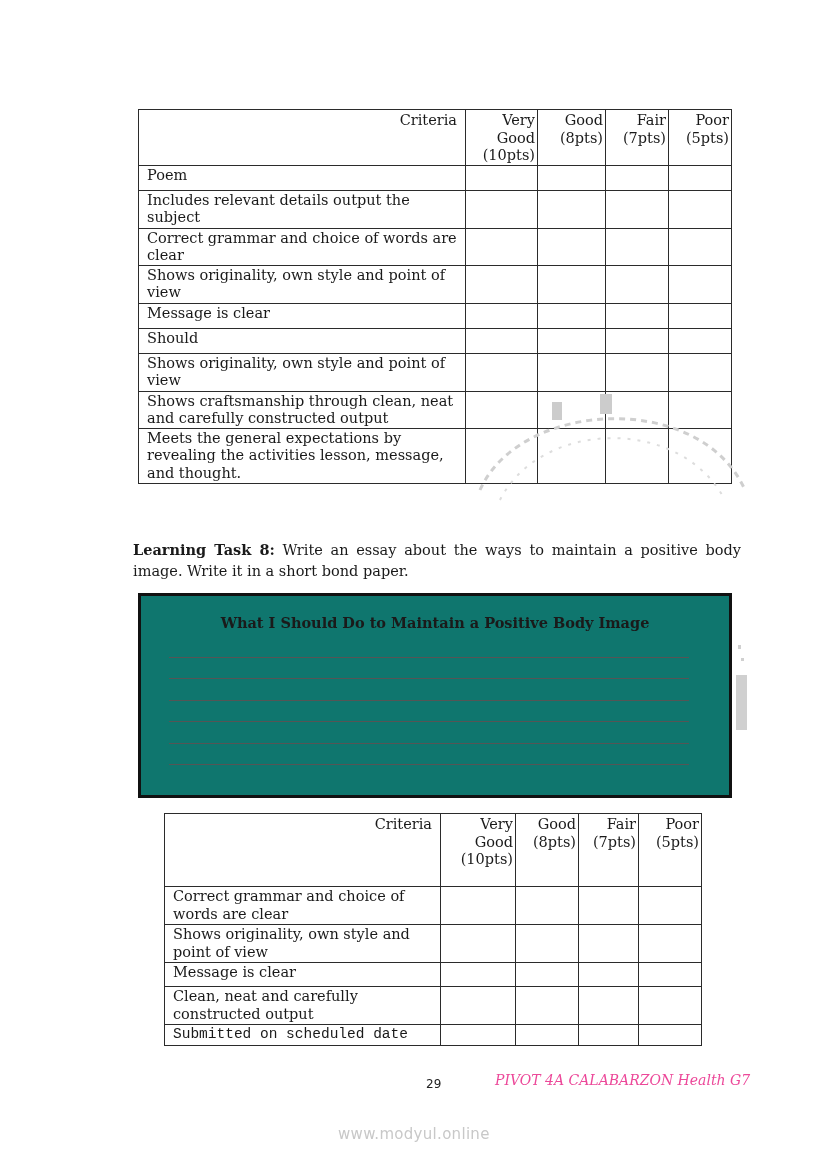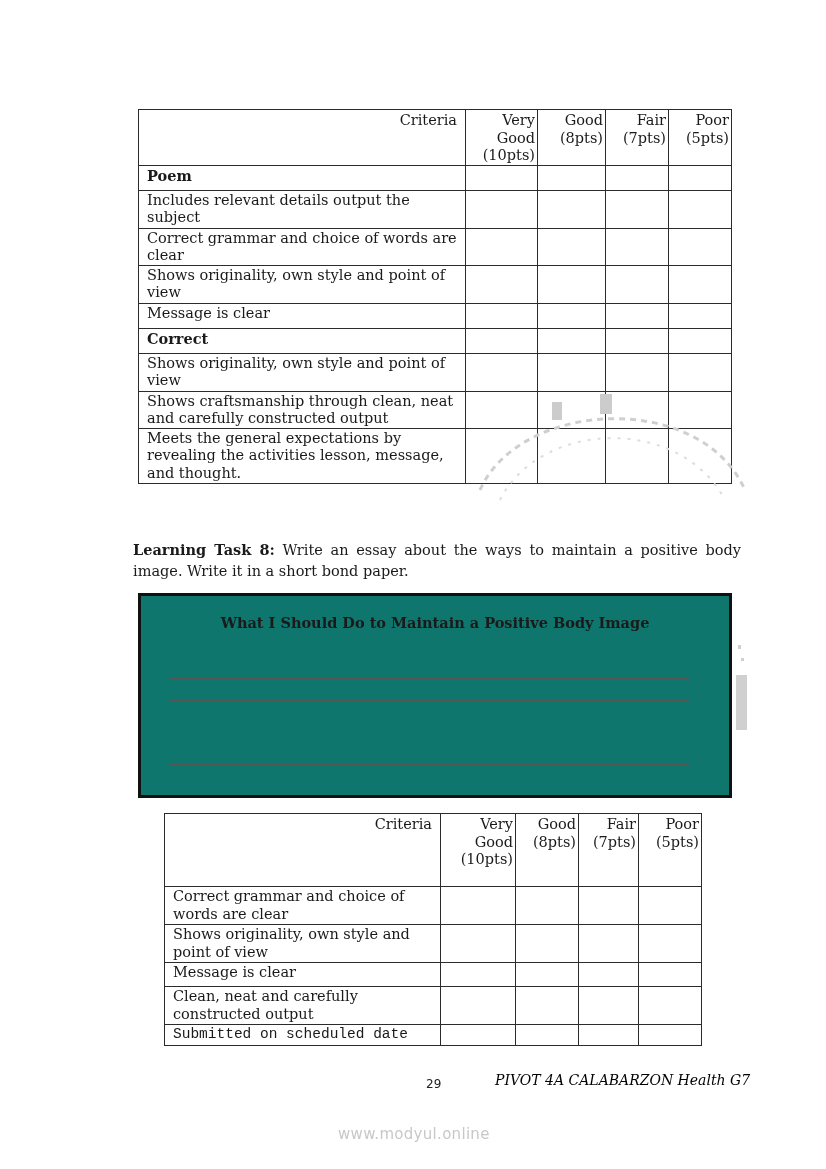--- a/index.html
+++ b/index.html
@@ -3,21 +3,21 @@
   <meta charset="utf-8">
   <style>
     * { box-sizing: border-box; margin: 0; padding: 0; }
     html, body { width: 826px; height: 1169px; background: #ffffff; overflow: hidden; }
     body { position: relative; font-family: "DejaVu Serif", "Liberation Serif", serif; color: #1a1a1a; }
 
     table.rubric { position: absolute; border-collapse: collapse; table-layout: fixed; font-size: 14.5px; line-height: 17.5px; }
     table.rubric td, table.rubric th { border: 1.5px solid #2b2b2b; vertical-align: top; padding: 0 8px; font-weight: normal; }
     table.rubric th { text-align: right; padding-top: 2px; }
     table.rubric td.crit { text-align: left; padding-top: 1px; }
-    table.rubric td.section { font-weight: bold; }
+    table.rubric td.section { font-weight: normal; }
     table.rubric th.score { padding: 2px 2px 0 2px; }
 
     #rubric-poem-poster { left: 138px; top: 109px; width: 593px; }
     #rubric-poem-poster col.c0 { width: 327px; }
     #rubric-poem-poster col.c1 { width: 72px; }
     #rubric-poem-poster col.c2 { width: 68px; }
     #rubric-poem-poster col.c3 { width: 63px; }
     #rubric-poem-poster col.c4 { width: 63px; }
 
     #rubric-essay { left: 164px; top: 813px; width: 537px; }
@@ -28,21 +28,21 @@
     #rubric-essay col.c4 { width: 63px; }
 
     .task { position: absolute; left: 133px; top: 539px; width: 608px; font-size: 14.5px; line-height: 21px; text-align: justify; }
     .task b { font-weight: bold; }
 
     .essay-box { position: absolute; left: 138px; top: 593px; width: 594px; height: 205px; border: 3.5px solid #111; background: #0f766e; }
     .essay-title { position: absolute; left: 0; right: 0; top: 18px; text-align: center; font-weight: bold; font-size: 14.5px; }
     .essay-line { position: absolute; left: 28px; width: 520px; height: 0; border-top: 1.5px solid #555; }
 
     .footer-page { position: absolute; left: 426px; top: 1077px; font-family: "DejaVu Sans", sans-serif; font-size: 12px; color: #222; }
-    .footer-title { position: absolute; left: 495px; top: 1072px; font-style: italic; font-size: 14px; color: #000000; }
+    .footer-title { position: absolute; left: 495px; top: 1072px; font-style: italic; font-size: 14px; color: #ec4899; }
     .watermark { position: absolute; left: 338px; top: 1125px; font-family: "DejaVu Sans", sans-serif; font-size: 15px; color: #c8c8c8; letter-spacing: 0.3px; }
 
     .stamp { position: absolute; pointer-events: none; }
   </style>
 </head>
 <body>
 
 <table class="rubric" id="rubric-poem-poster">
   <colgroup>
       <col class="c0">
@@ -103,21 +103,21 @@
         <td></td>
     </tr>
     <tr style="height:25px;">
       <td class="crit">Message is clear</td>
       <td></td>
         <td></td>
         <td></td>
         <td></td>
     </tr>
     <tr style="height:25px;">
-      <td class="crit section">Correct</td>
+      <td class="crit section">Should</td>
       <td></td>
         <td></td>
         <td></td>
         <td></td>
     </tr>
     <tr style="height:38px;">
       <td class="crit">Shows originality, own style and point of view</td>
       <td></td>
         <td></td>
         <td></td>

